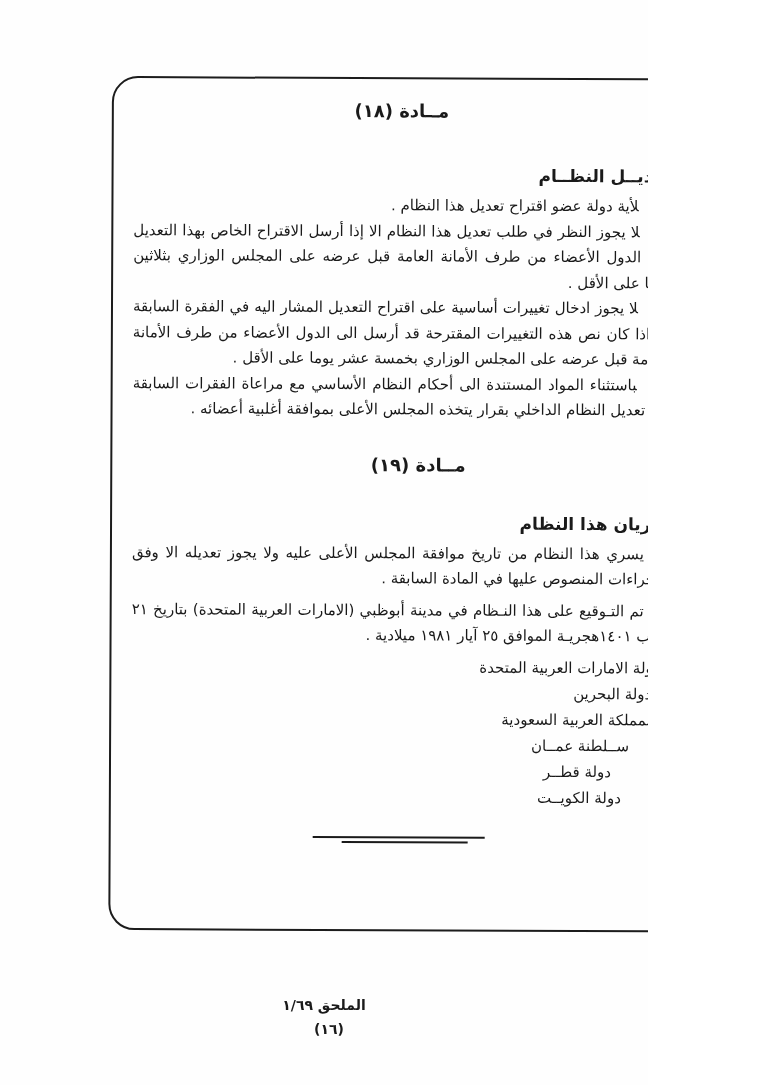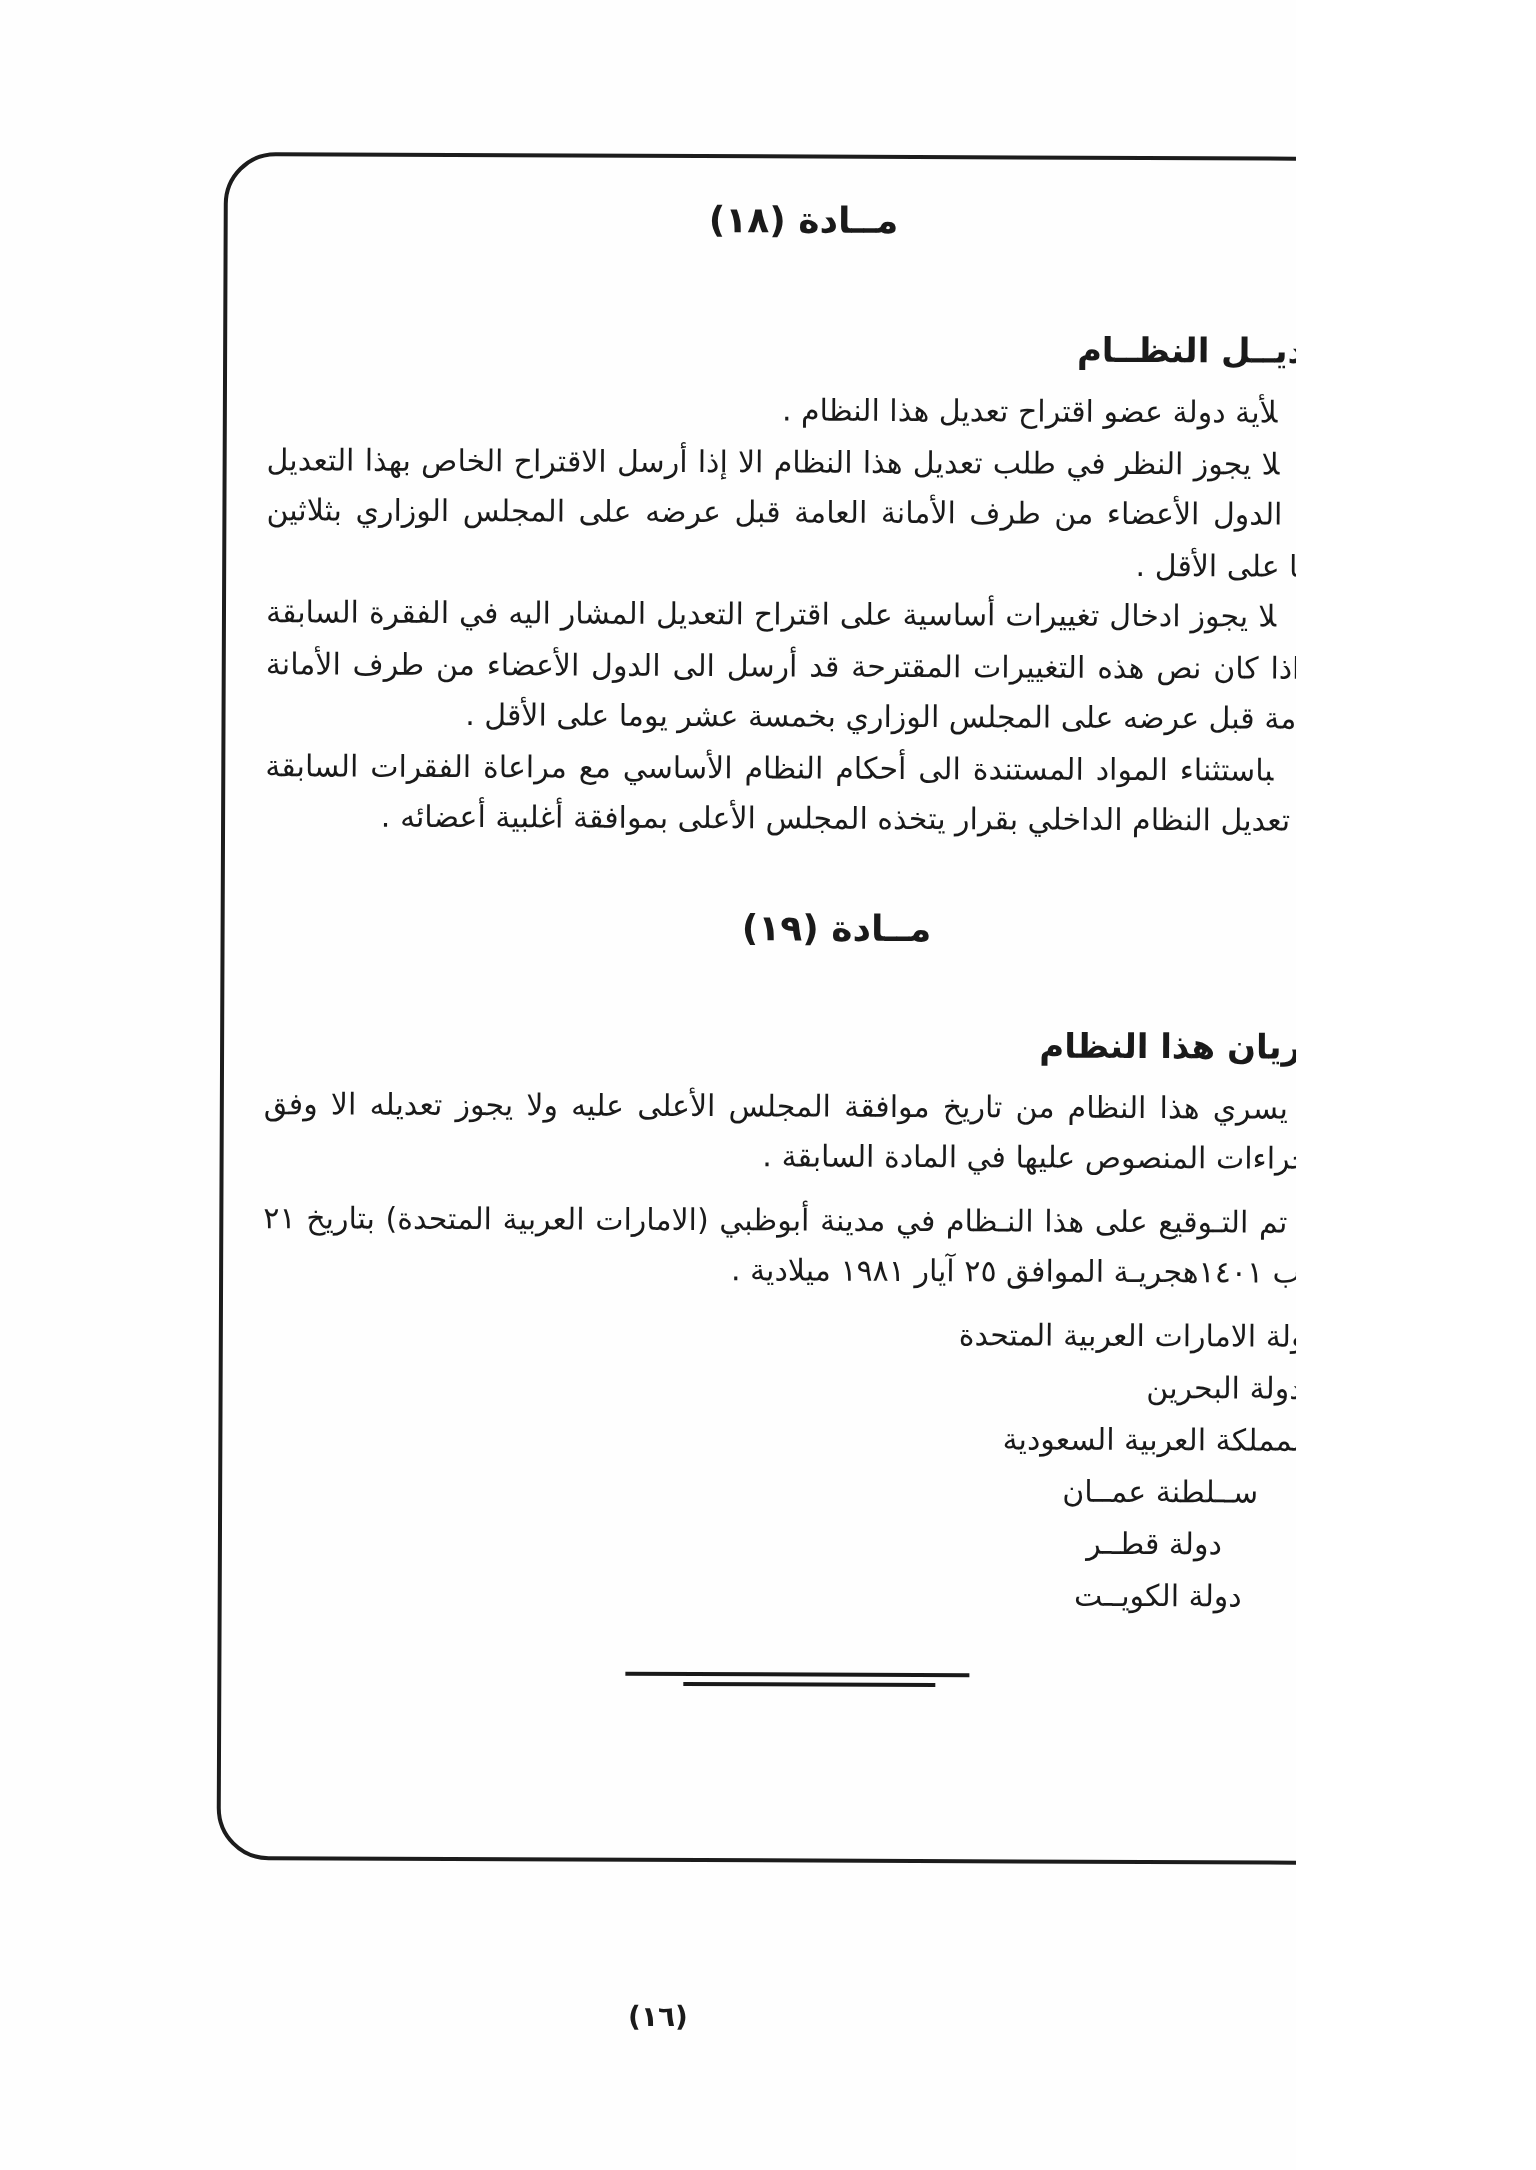--- a/index.html
+++ b/index.html
@@ -143,16 +143,17 @@
     </div>
 
     <div class="divider">
       <div class="rule rule-top"></div>
       <div class="rule rule-bottom"></div>
     </div>
 
   </div>
 
   <div class="footer">
+    <div class="annex">الملحق ١/٦٩</div>
     <div class="pagenum">(١٦)</div>
   </div>
 
 </div>
 
 </body></html>

